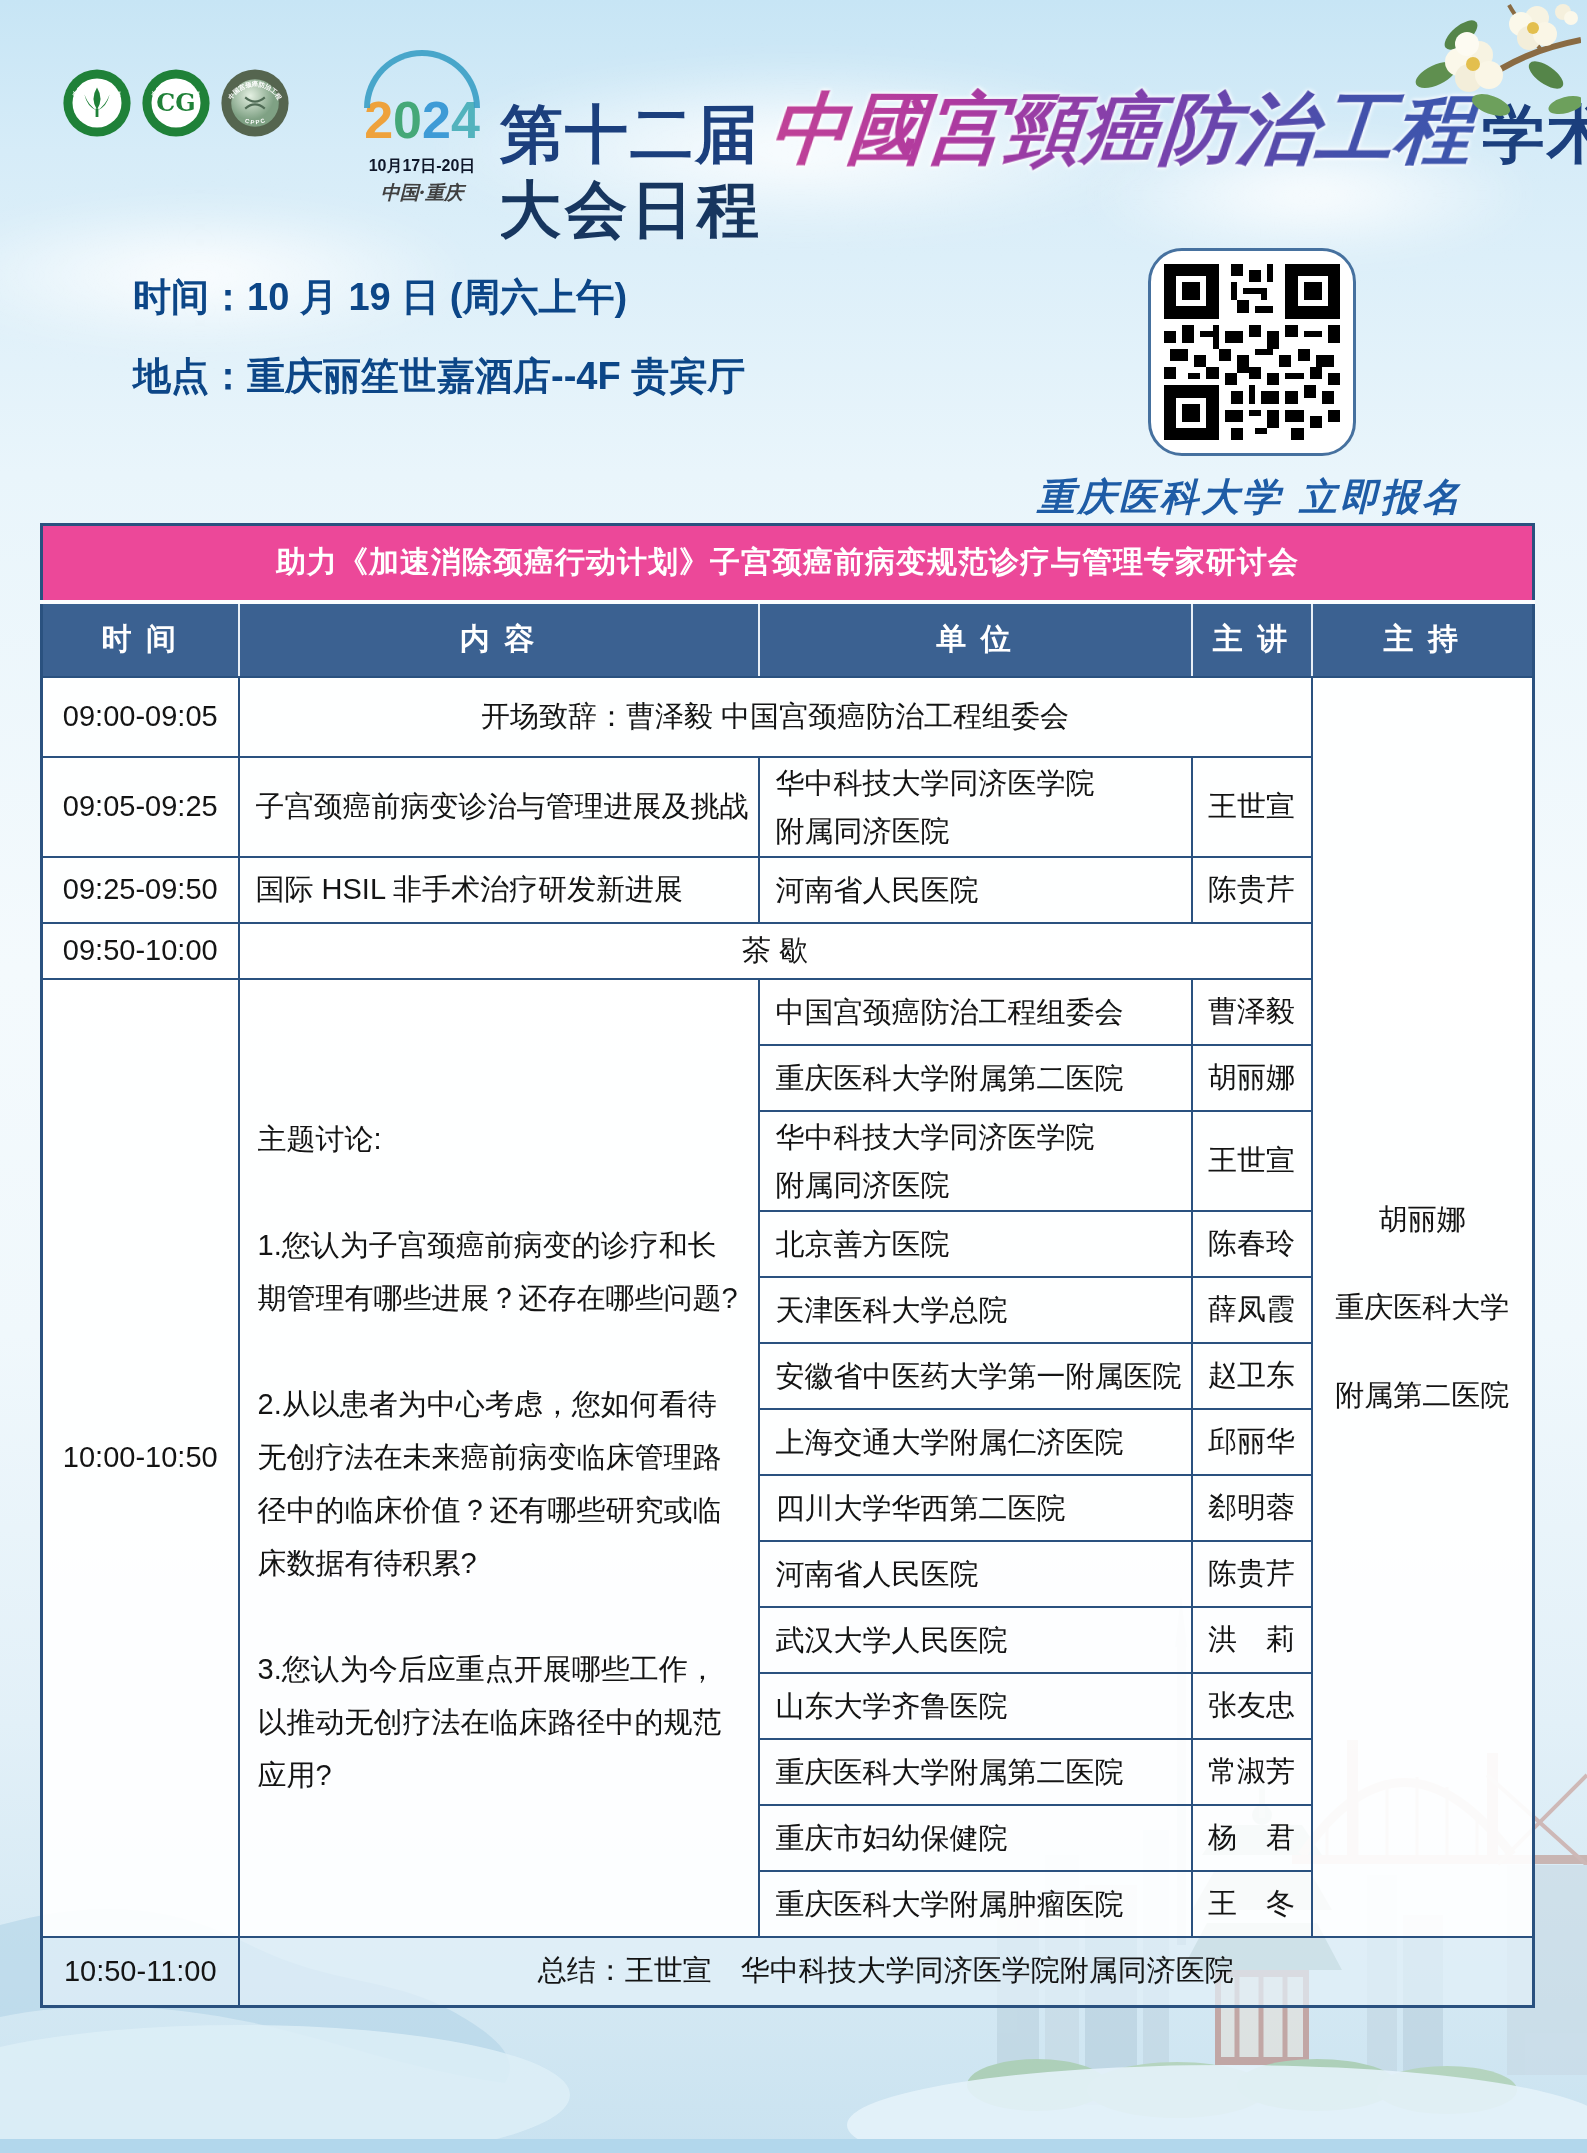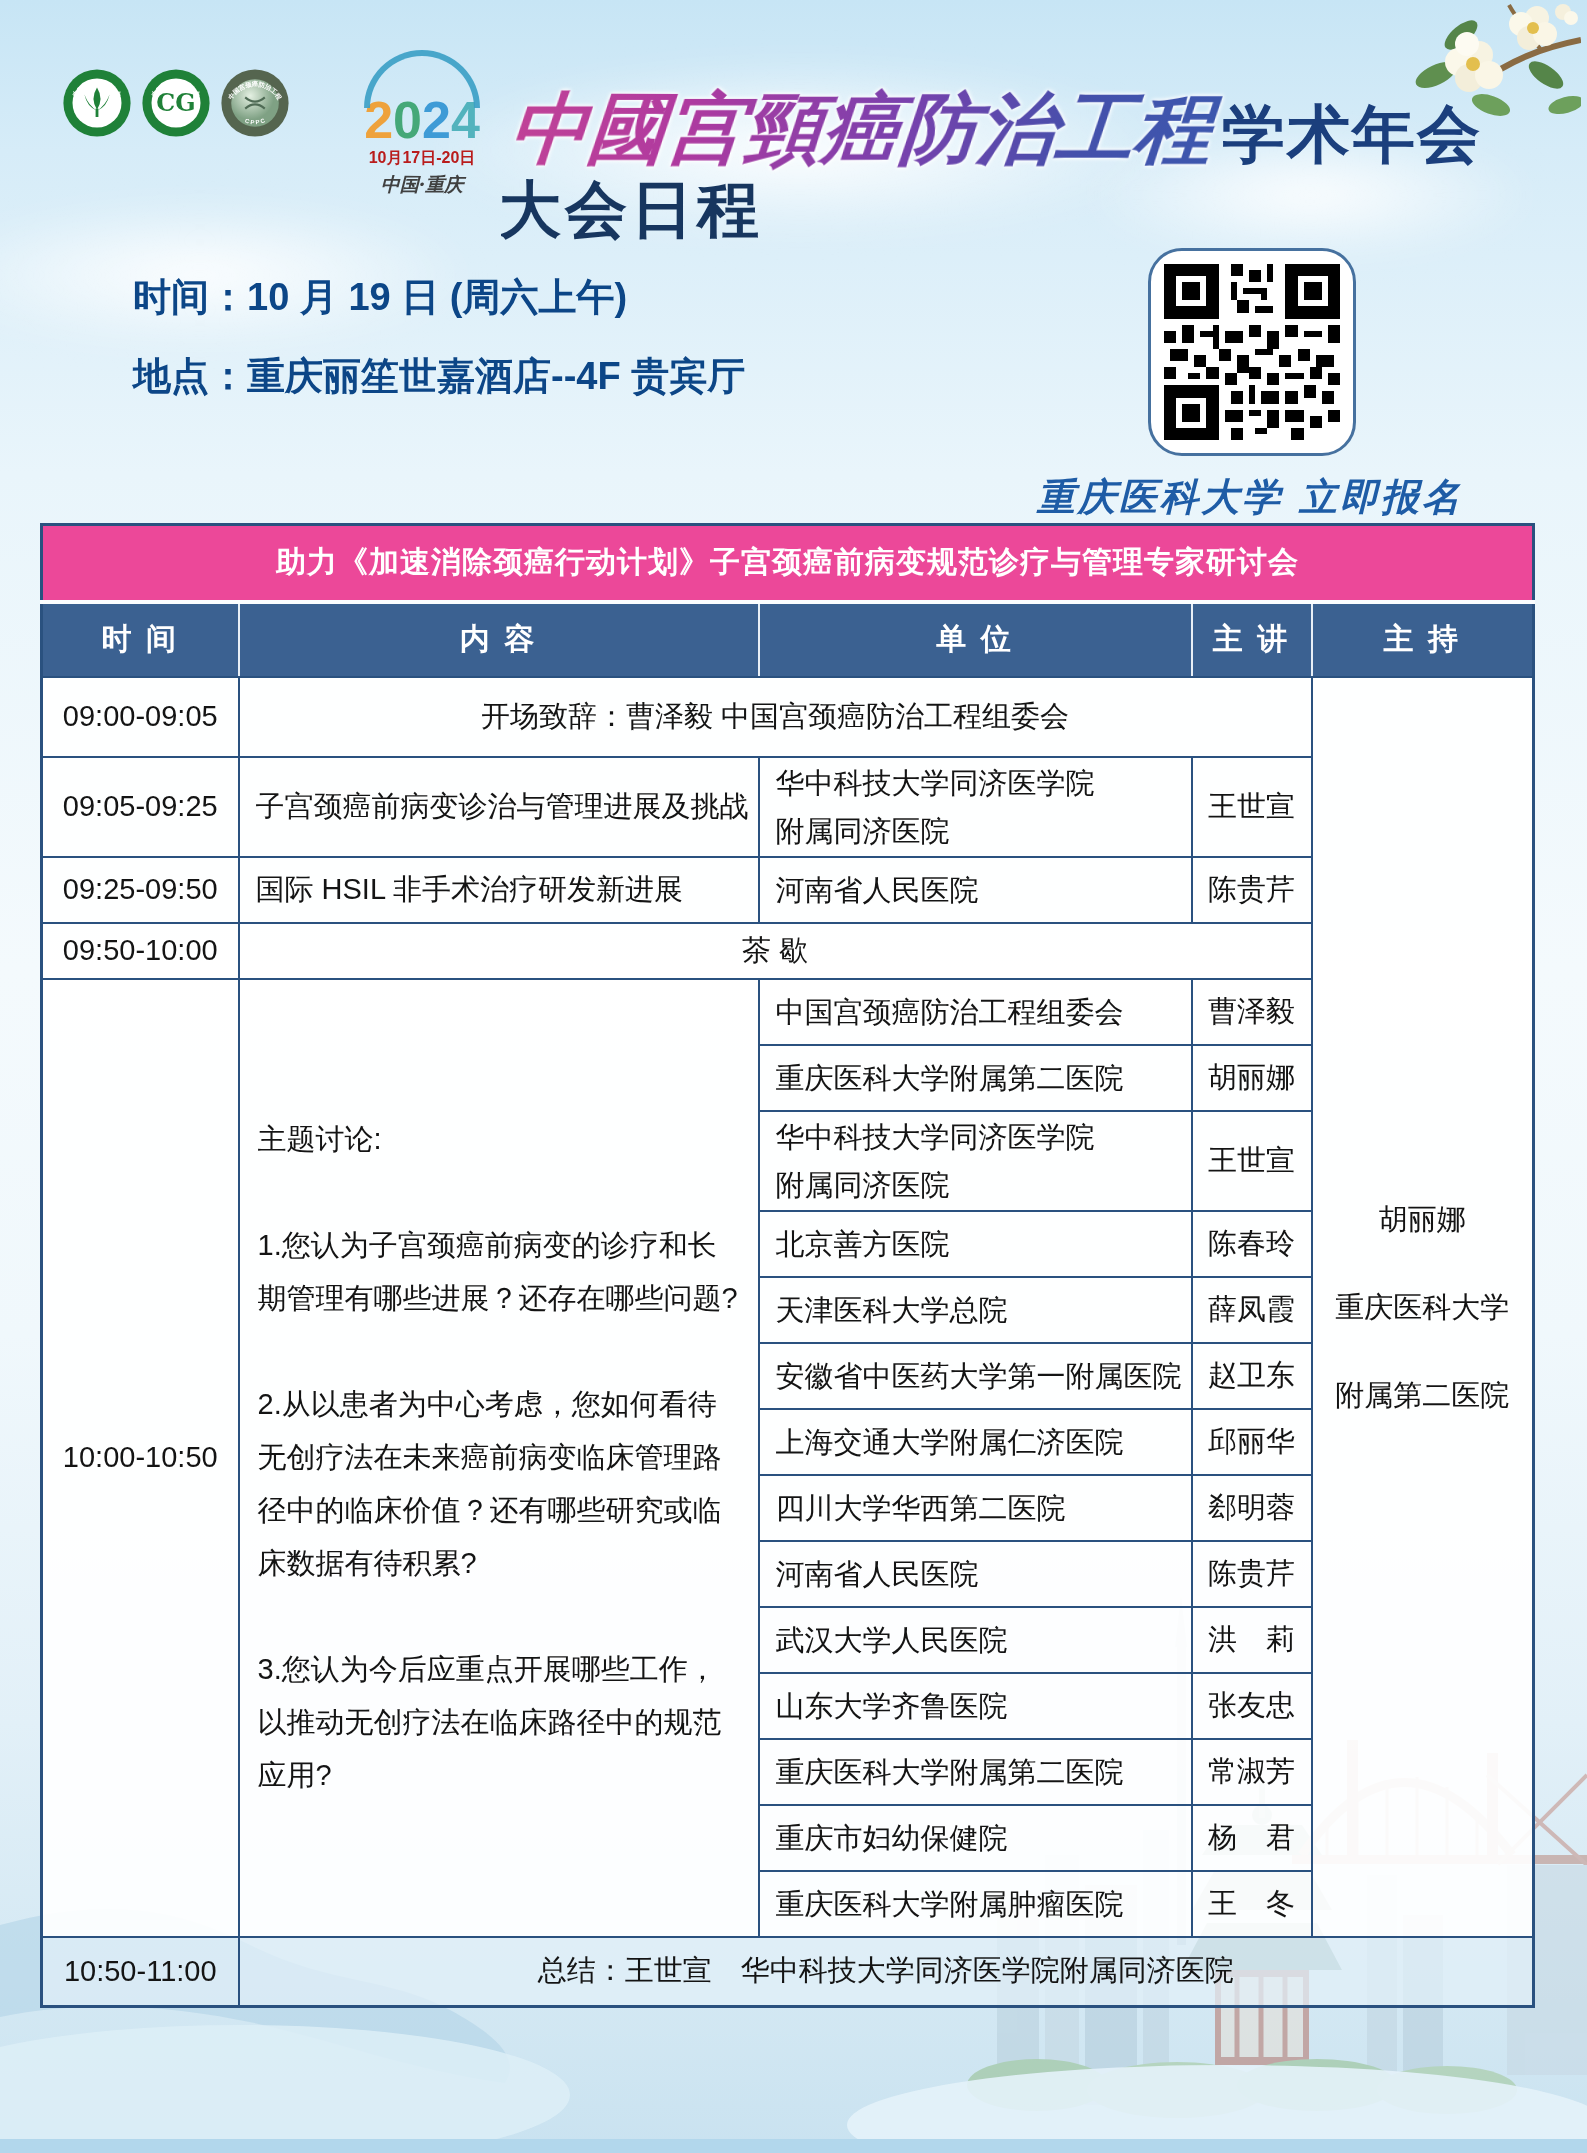--- a/index.html
+++ b/index.html
@@ -10,21 +10,21 @@
   }
   
   .cloud{position:absolute;border-radius:50%;filter:blur(18px);background:radial-gradient(ellipse at center,rgba(255,255,255,.95) 0%,rgba(255,255,255,0) 70%);}
   
   .badges{position:absolute;left:62px;top:68px;display:flex;gap:9px;}
   .badge{width:70px;height:70px;}
   .logo2024{position:absolute;left:352px;top:50px;width:140px;text-align:center;}
   .arc{width:104px;height:52px;margin:0 auto;border:6px solid #3a9fc6;border-bottom:none;border-radius:104px 104px 0 0;opacity:.9;}
   .y-digits{font-size:52px;font-weight:900;line-height:52px;letter-spacing:0px;margin-top:-14px;font-family:"Liberation Sans",sans-serif;}
   .d0{color:#eea23c}.d1{color:#45a878}.d2{color:#3e9bd6}.d3{color:#52b3bd}
-  .y-dates{font-size:16px;font-weight:800;color:#b91c1c;margin-top:2px;}
+  .y-dates{font-size:16px;font-weight:800;color:#0f172a;margin-top:10px;}
   .y-city{font-size:19px;font-weight:700;color:#404040;font-family:"DejaVu Serif",serif;font-style:italic;margin-top:3px;}
   .title-line{position:absolute;left:500px;top:78px;display:flex;align-items:baseline;white-space:nowrap;}
   .t-plain{font-size:63px;font-weight:900;color:#1b3f7d;letter-spacing:2px;}
   .t-script{
     font-size:78px;font-weight:700;font-style:italic;font-family:"DejaVu Serif",serif;
     background:linear-gradient(95deg,#c families?0,#c24396 0%,#b03a9f 25%,#7a41ad 55%,#4450ab 80%,#3c58ae 100%);
     background:linear-gradient(95deg,#c24396 0%,#b03a9f 25%,#7a41ad 55%,#4450ab 80%,#3c58ae 100%);
     -webkit-background-clip:text;background-clip:text;color:transparent;
     padding:0 10px;transform:skewX(-5deg);filter:drop-shadow(0 0 2px #ffffff) drop-shadow(0 0 1px #ffffff);
   }
@@ -160,20 +160,21 @@
 </div>
 
 <div class="logo2024">
   <div class="arc"></div>
   <div class="y-digits"><span class="d0">2</span><span class="d1">0</span><span class="d2">2</span><span class="d3">4</span></div>
   <div class="y-dates">10月17日-20日</div>
   <div class="y-city">中国·重庆</div>
 </div>
 
 <div class="title-line">
+  <span class="t-plain">第十二届</span>
   <span class="t-script">中國宫頸癌防治工程</span>
   <span class="t-plain">学术年会</span>
 </div>
 
 <svg class="flower" width="240" height="130" viewBox="0 0 240 130">
   <path d="M240,40 C200,48 170,60 135,85" stroke="#8a6b43" stroke-width="6" fill="none"></path>
   <path d="M200,50 C185,30 175,18 168,5" stroke="#8a6b43" stroke-width="4" fill="none"></path>
   <ellipse cx="95" cy="75" rx="22" ry="10" fill="#5f8f4f" transform="rotate(-25 95 75)"></ellipse>
   <ellipse cx="150" cy="105" rx="20" ry="9" fill="#6da05c" transform="rotate(20 150 105)"></ellipse>
   <ellipse cx="205" cy="75" rx="20" ry="9" fill="#558549" transform="rotate(35 205 75)"></ellipse>

